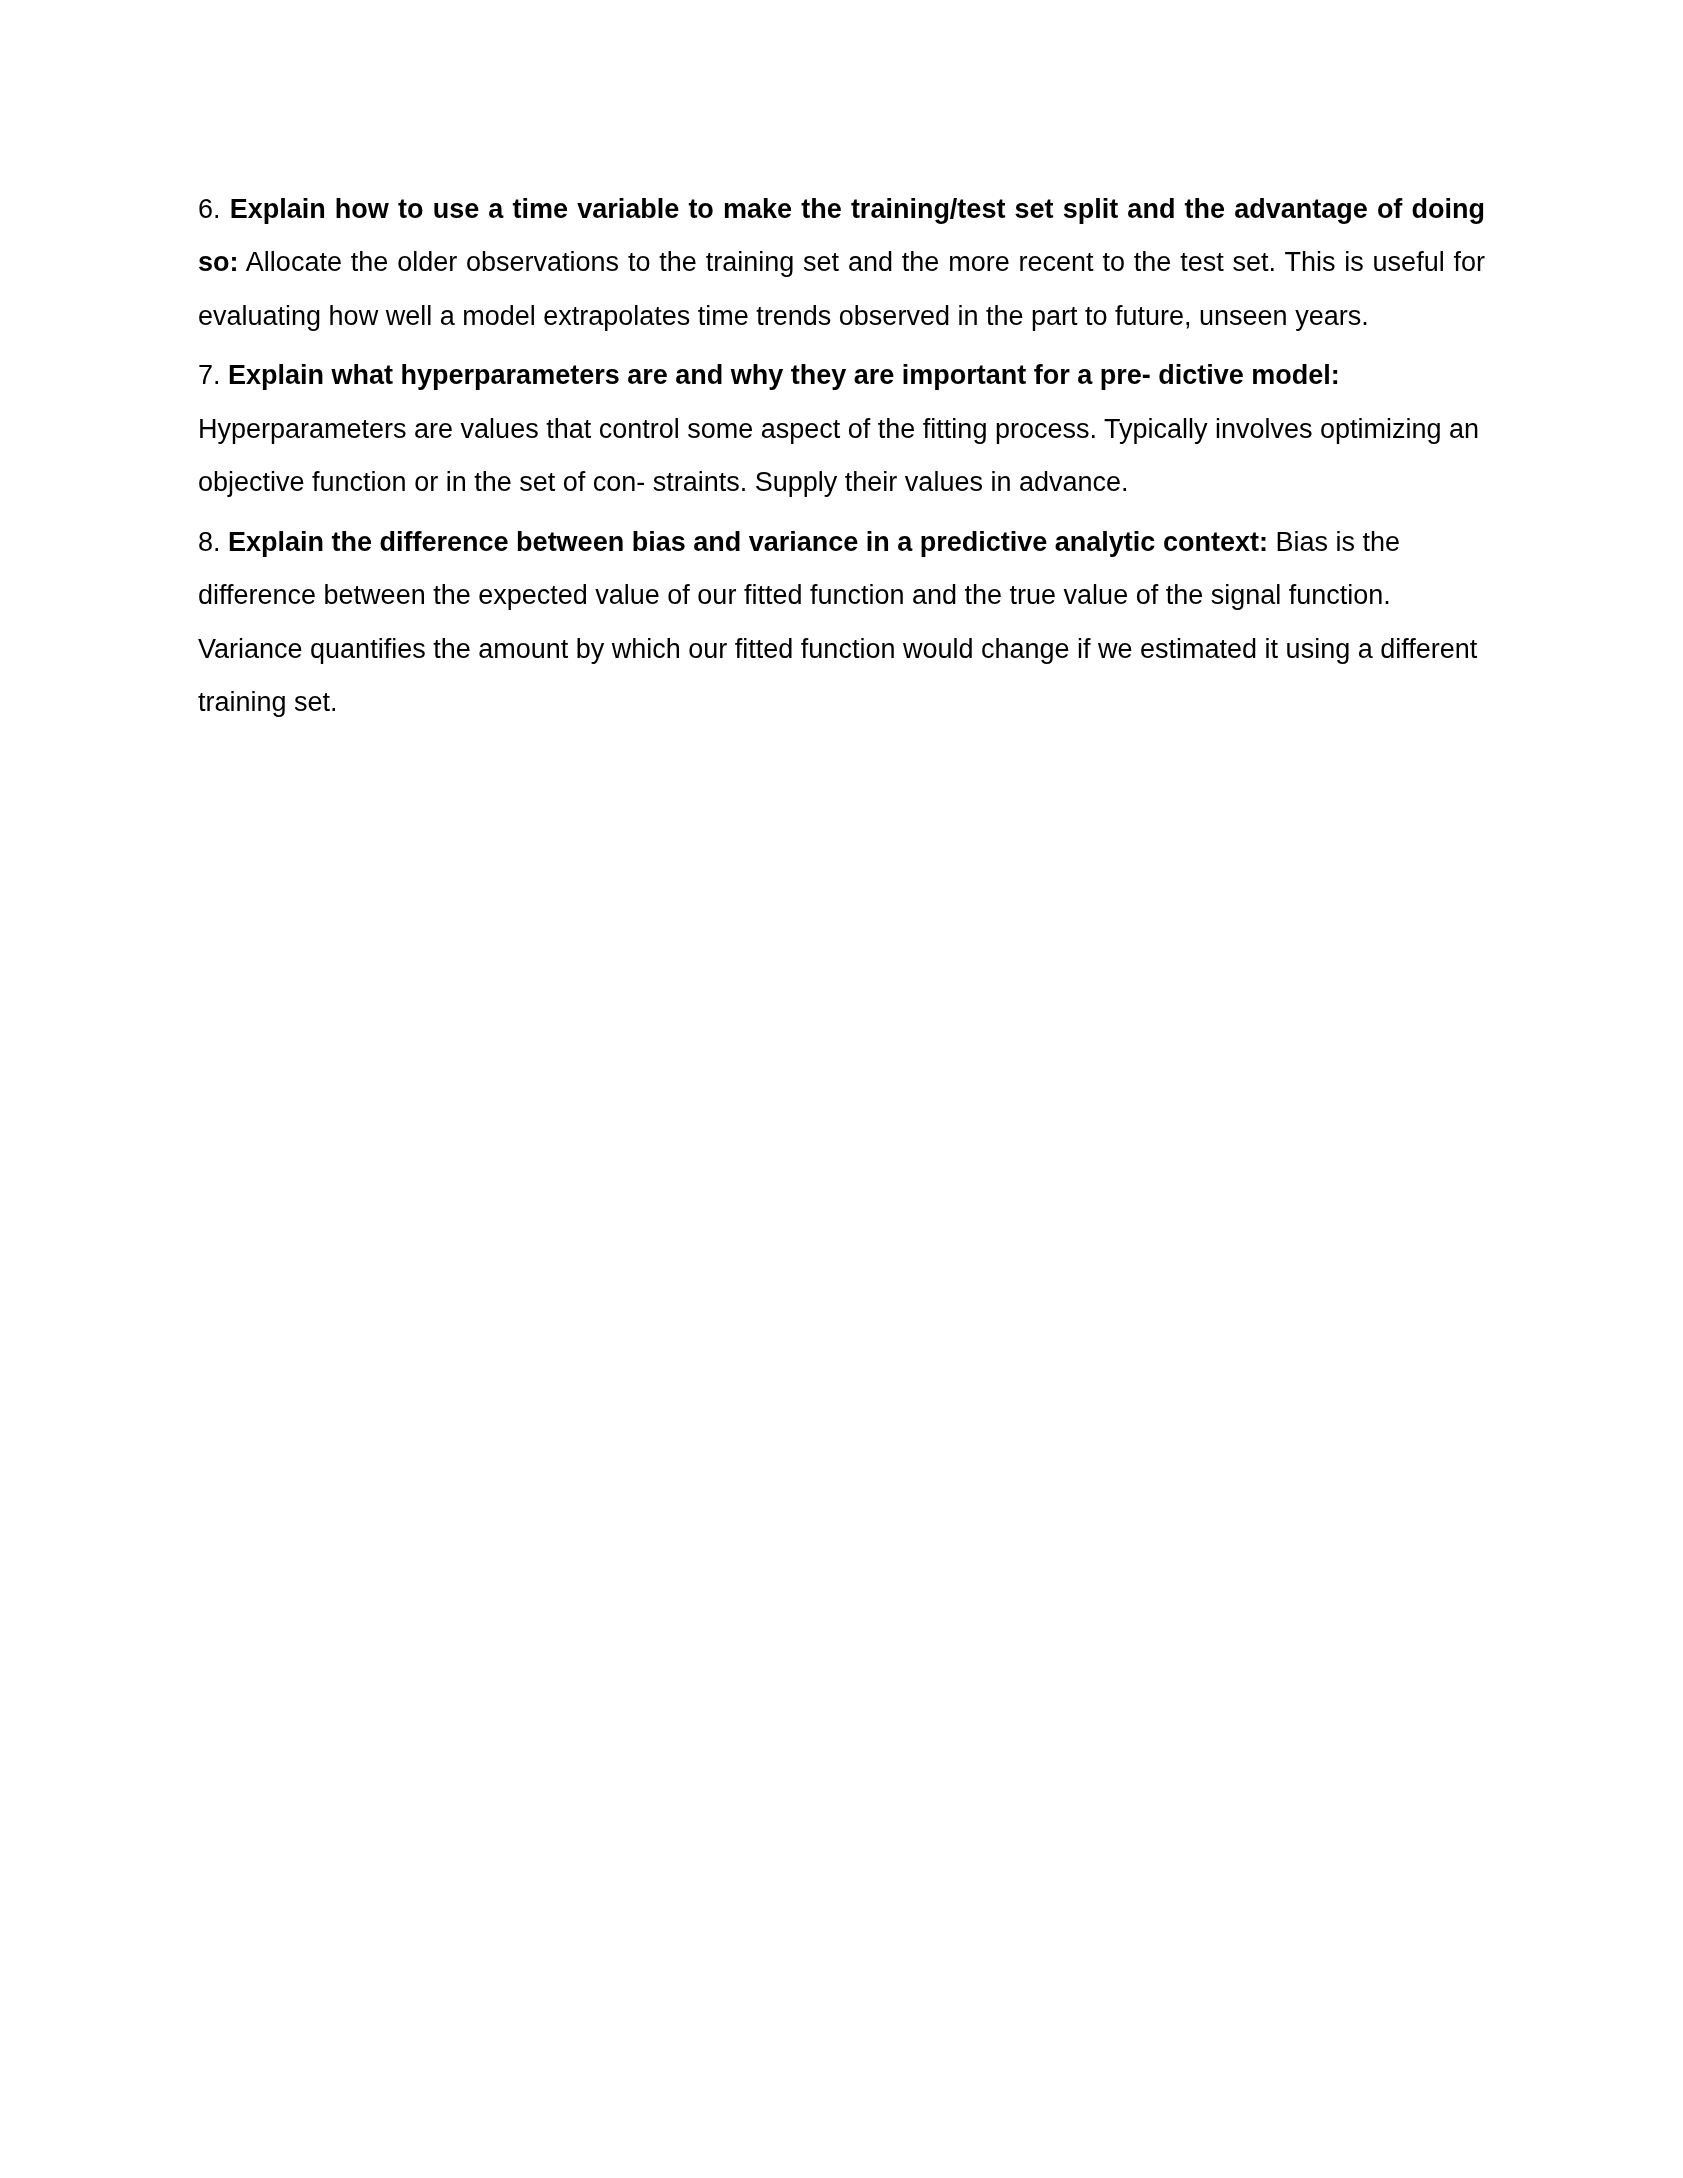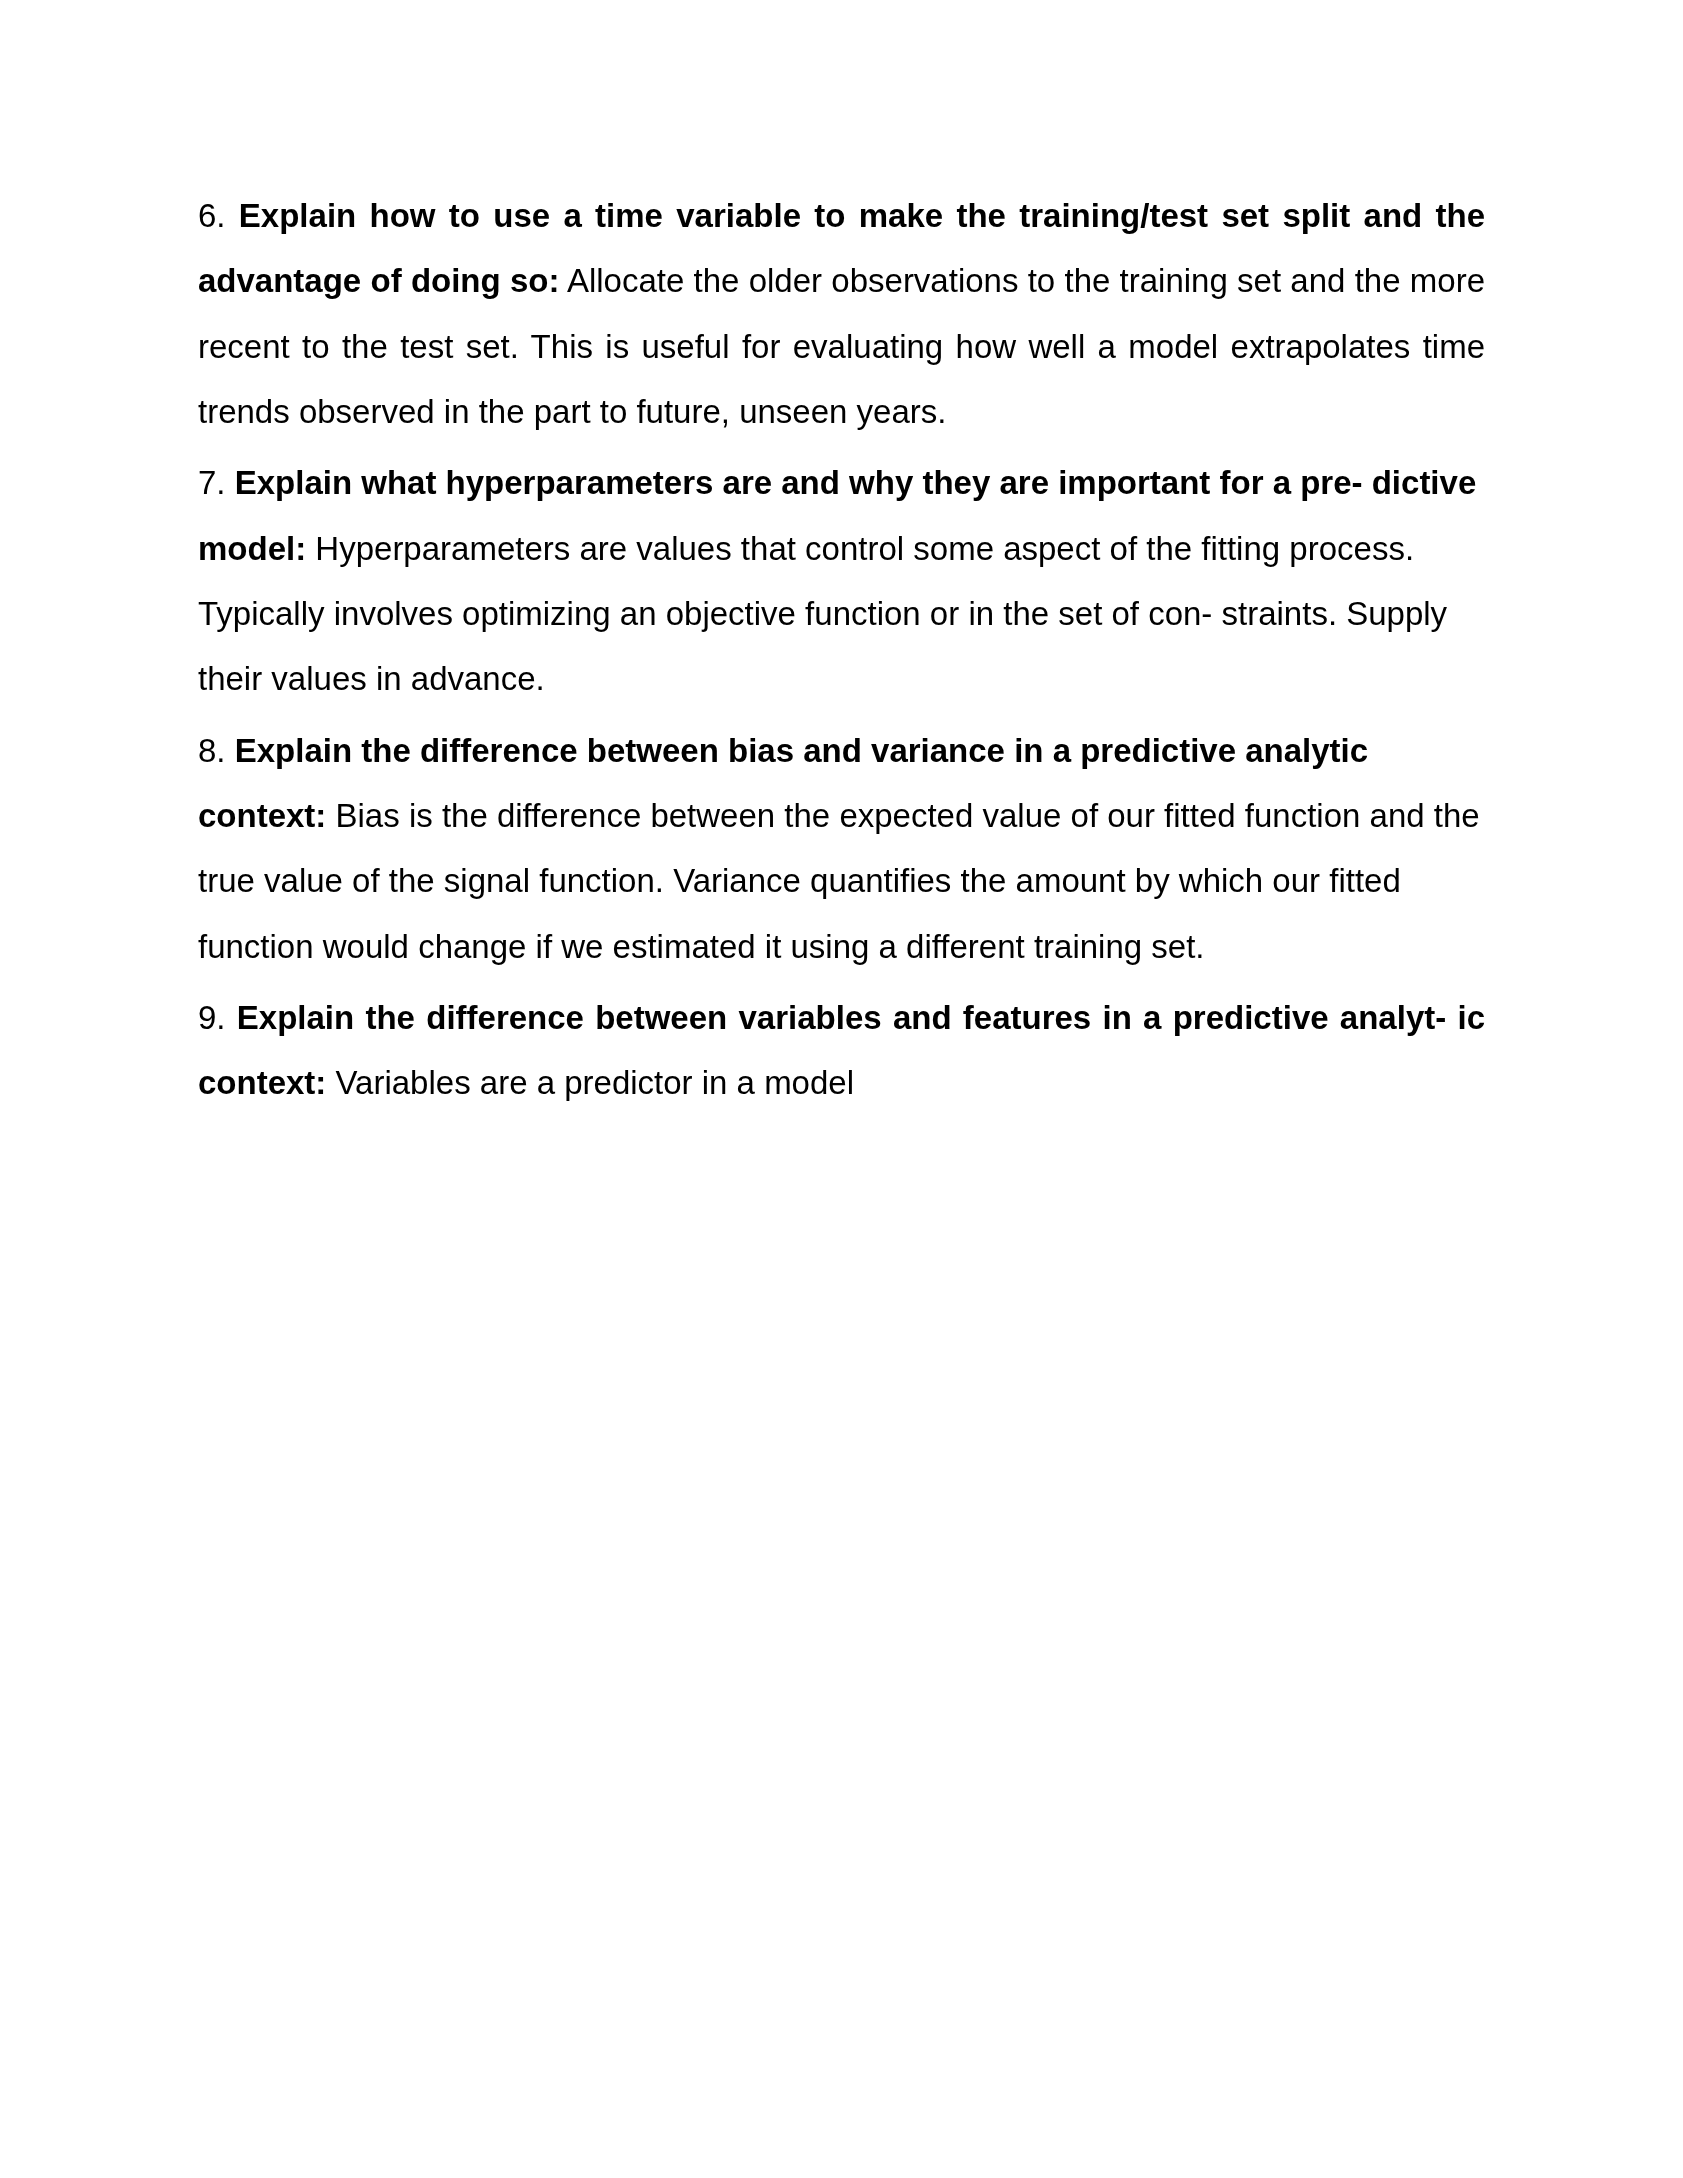--- a/index.html
+++ b/index.html
@@ -20,21 +20,21 @@
     padding: 183px 198px 0 198px;
     background: #ffffff;
   }
   .doc-body {
     width: 1287px;
   }
   .qa {
     margin: 0 0 6px 0;
   }
   .para {
-    font-size: 33px;
+    font-size: 27px;
     line-height: 1.98;
     color: #000000;
     margin: 0;
   }
   .para.justify {
     text-align: justify;
     text-align-last: left;
   }
   .q-label {
     font-weight: normal;
@@ -57,19 +57,16 @@
     </div>
 
     <div class="qa">
       <p class="para"><span class="q-label">7.</span> <span class="q-text">Explain what hyperparameters are and why they are important for a pre- dictive model:</span> <span class="a-text">Hyperparameters are values that control some aspect of the fitting process. Typically involves optimizing an objective function or in the set of con- straints. Supply their values in advance.</span></p>
     </div>
 
     <div class="qa">
       <p class="para"><span class="q-label">8.</span> <span class="q-text">Explain the difference between bias and variance in a predictive analytic context:</span> <span class="a-text">Bias is the difference between the expected value of our fitted function and the true value of the signal function. Variance quantifies the amount by which our fitted function would change if we estimated it using a different training set.</span></p>
     </div>
 
-    <div class="qa">
-      <p class="para justify"><span class="q-label">9.</span> <span class="q-text">Explain the difference between variables and features in a predictive analyt- ic context:</span> <span class="a-text">Variables are a predictor in a model</span></p>
-    </div>
 
   </div>
 </div>
 
 
 </body></html>

